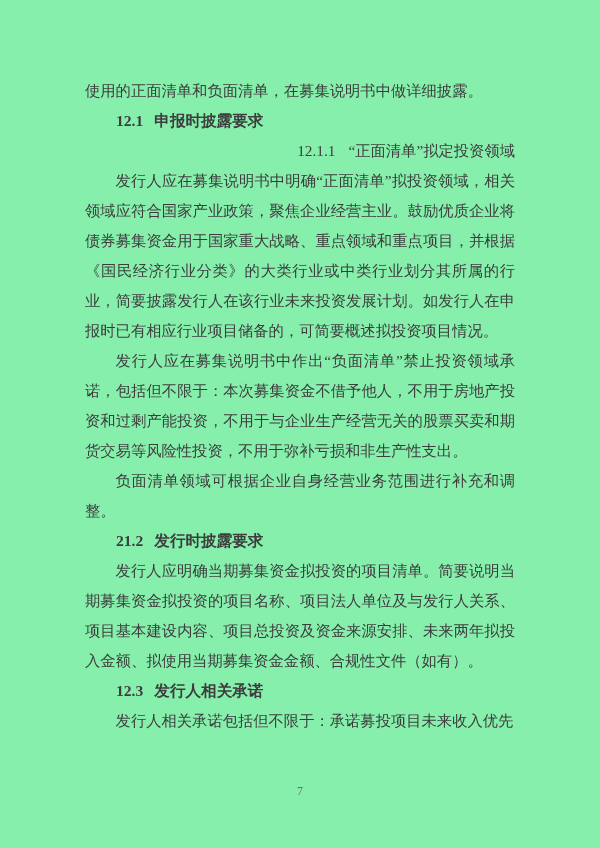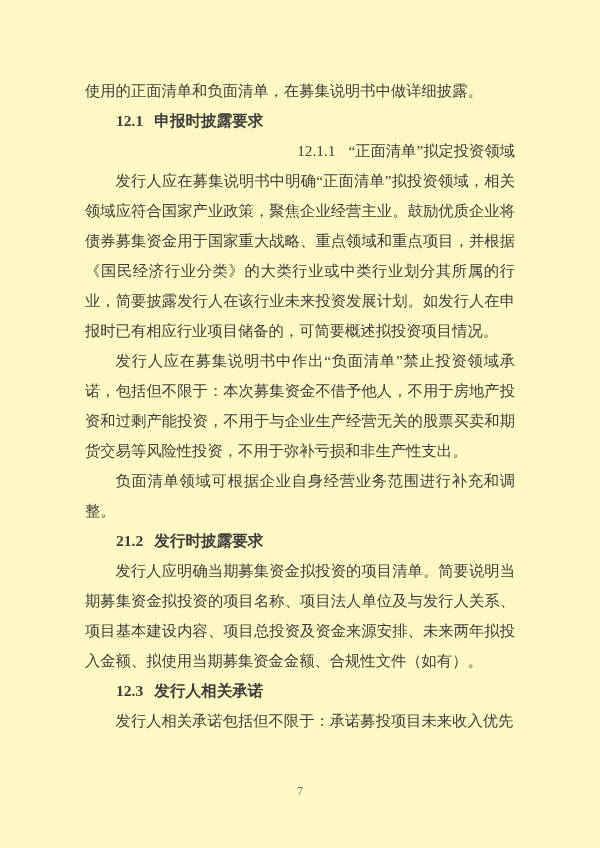--- a/index.html
+++ b/index.html
@@ -5,21 +5,21 @@
 <style>
   html, body {
     margin: 0;
     padding: 0;
     background: #ffffff;
   }
   .page {
     position: relative;
     width: 600px;
     height: 848px;
-    background: #fef9c3;
+    background: #86efac;
     overflow: hidden;
     font-family: "Liberation Serif", "DejaVu Serif", serif;
     color: #3d3d3d;
   }
   .content {
     position: absolute;
     top: 76px;
     left: 85px;
     width: 430px;
   }

